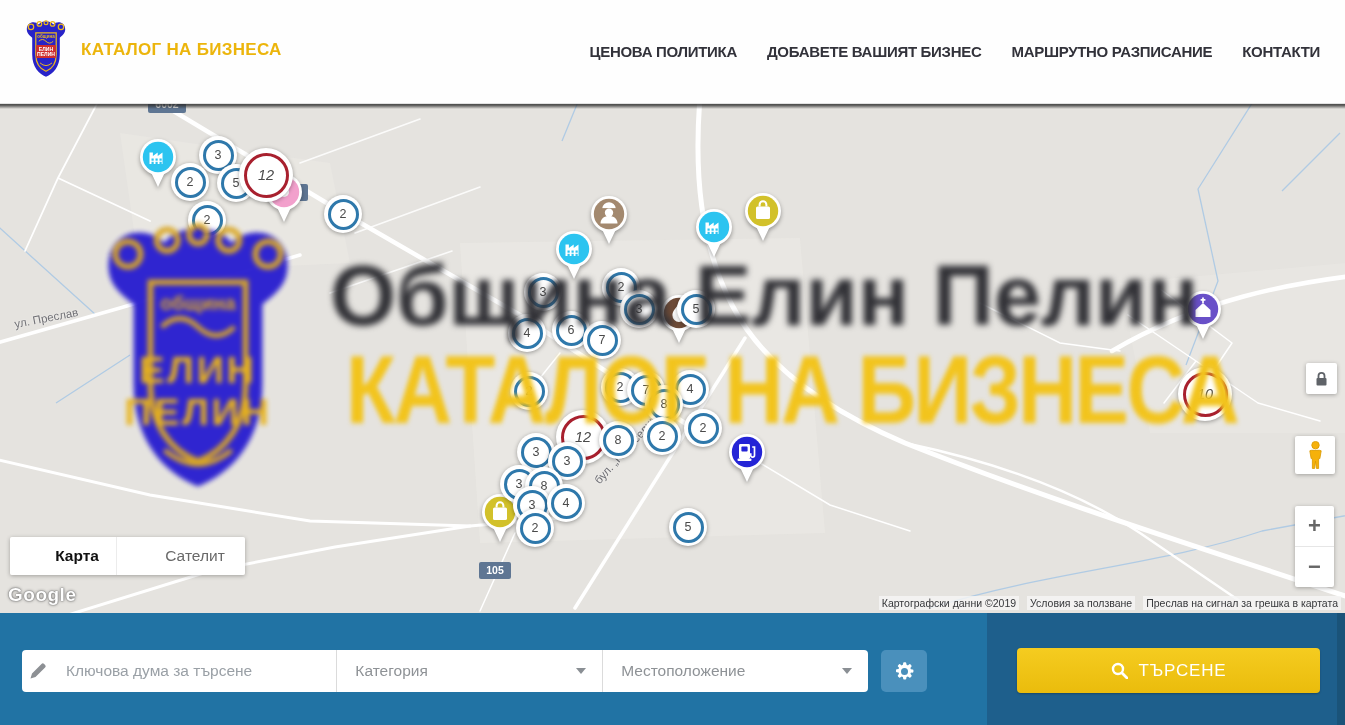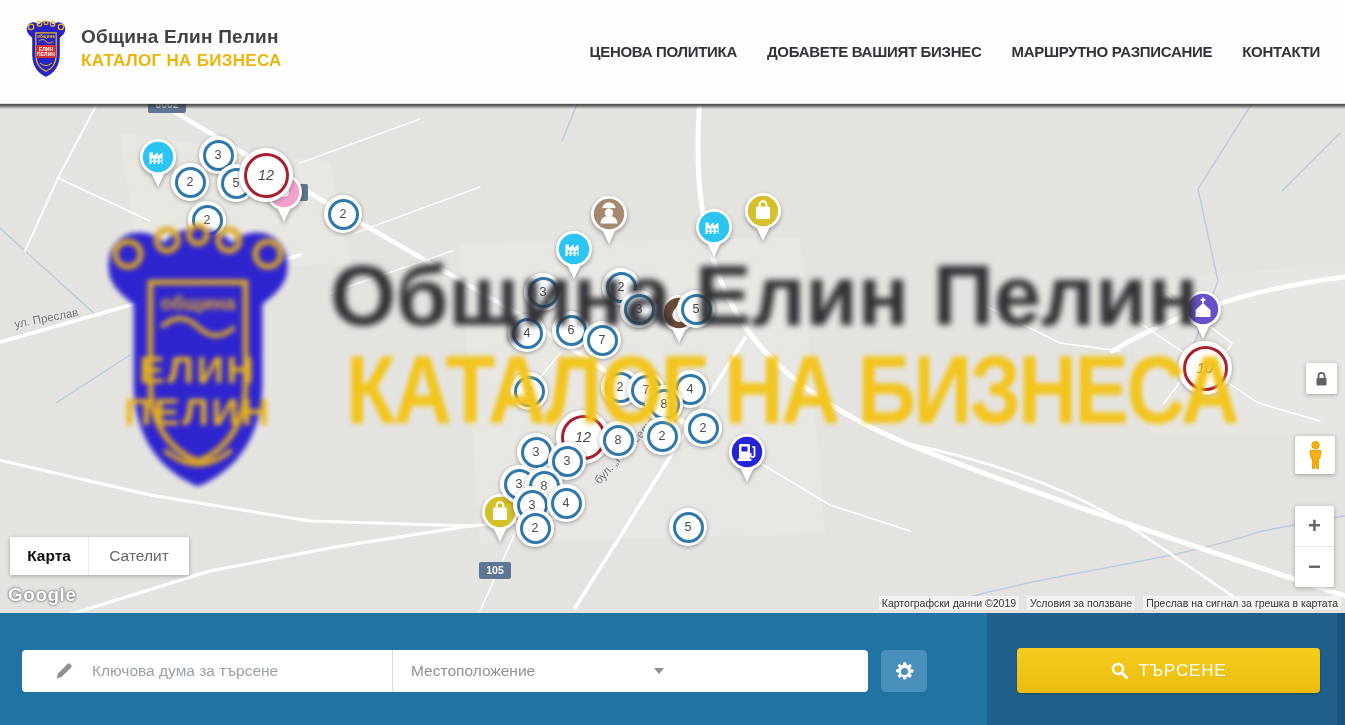--- a/index.html
+++ b/index.html
@@ -45,21 +45,21 @@
   .wm-l1{position:absolute;left:330px;top:150px;font-size:85px;font-weight:bold;color:#313136;
        letter-spacing:0;filter:blur(3.2px);white-space:nowrap;line-height:1;}
   .wm-l2{position:absolute;left:346px;top:239px;font-size:96px;font-weight:bold;color:#f2c41d;
        letter-spacing:-3px;transform:scaleX(.85);transform-origin:left top;filter:blur(2.8px);
        white-space:nowrap;line-height:1;}
 
   
   .mapctl-type{position:absolute;left:10px;top:434px;z-index:6;display:flex;
        box-shadow:0 1px 4px rgba(0,0,0,.3);border-radius:2px;overflow:hidden;}
   .btn-type{height:38px;background:#fff;font-size:15.5px;display:flex;align-items:center;
-       justify-content:center;cursor:pointer;}
+       justify-content:center;cursor:pointer;padding-left:28px;}
   .btn-map{width:78px;font-weight:bold;color:#111;border-right:1px solid #ececec;}
   .btn-sat{width:100px;color:#696969;}
   .google{position:absolute;left:8px;top:481px;z-index:6;color:#fff;font-size:19px;font-weight:bold;
        letter-spacing:.5px;cursor:pointer;text-decoration:none;
        text-shadow:0 0 3px rgba(90,90,90,.95),0 0 1px rgba(70,70,70,.95);}
   .attrib{position:absolute;right:4px;top:493px;z-index:6;display:flex;gap:8px;
        font-size:10.5px;color:#36373a;align-items:center;}
   .attrib span,.attrib a{background:rgba(245,245,245,.82);padding:1px 3px;color:#36373a;
        text-decoration:none;white-space:nowrap;}
   .ctl{position:absolute;z-index:6;background:#fff;box-shadow:0 1px 4px rgba(0,0,0,.3);
@@ -71,21 +71,21 @@
        font-size:22px;color:#666;font-weight:bold;cursor:pointer;}
   .zbtn.minus{border-top:1px solid #e6e6e6;}
 
   
   .bottombar{position:absolute;top:613px;left:0;width:1345px;height:112px;background:#2173a4;z-index:9;}
   .bb-right{position:absolute;left:987px;right:0;top:0;bottom:0;background:#1e5f8c;}
   .bb-edge{position:absolute;right:0;top:0;bottom:0;width:8px;background:#1a5379;}
   .searchbar{position:absolute;left:22px;top:37px;width:846px;height:42px;background:#fff;
        border-radius:4px;display:flex;align-items:stretch;}
   .seg{display:flex;align-items:center;}
-  .seg-kw{width:338px;padding-left:32px;gap:16px;}
+  .seg-kw{width:338px;padding-left:6px;gap:16px;}
   .seg-kw input{border:none;outline:none;font-size:15.5px;color:#444;width:240px;background:transparent;}
   .seg-kw input::placeholder{color:#9aa0a6;}
   .seg-sel{width:253px;justify-content:space-between;padding:0 16px 0 18px;font-size:15.5px;
        color:#8e9296;cursor:pointer;border-left:1px solid #dbdbdb;}
   .caret{width:0;height:0;border-left:5px solid transparent;border-right:5px solid transparent;
        border-top:6px solid #8a8f94;}
   .gearbtn{position:absolute;left:881px;top:37px;width:46px;height:42px;background:#4a90bc;
        border:none;border-radius:5px;display:flex;align-items:center;justify-content:center;cursor:pointer;}
   .searchbtn{position:absolute;left:1017px;top:35px;width:303px;height:45px;border:none;
        background:linear-gradient(#f5cc20,#eabc0c);border-radius:4px;color:#fff;font-weight:normal;
@@ -111,21 +111,20 @@
           <path d="M23 24 H57 V60 C57 75 50 84 40 88 C30 84 23 75 23 60 Z"></path>
         </g>
         <text x="40" y="33" text-anchor="middle" font-size="7.5" fill="#edb91c" font-weight="bold">община</text>
         <path d="M28 38 q6 -6 12 0 q6 6 12 0" fill="none" stroke="#edb91c" stroke-width="1.6"></path>
         <rect x="23.5" y="44" width="33" height="22" rx="2" fill="#cf2e2e"></rect>
         <text x="40" y="53.5" text-anchor="middle" font-size="8.5" fill="#fff" font-weight="bold">ЕЛИН</text>
         <text x="40" y="63" text-anchor="middle" font-size="8.5" fill="#fff" font-weight="bold">ПЕЛИН</text>
         <path d="M30 74 q10 9 20 0" fill="none" stroke="#edb91c" stroke-width="1.6"></path>
       </svg>
       <div class="brand-text">
-        <span class="brand-l1">Община Елин Пелин</span>
         <span class="brand-l2">КАТАЛОГ НА БИЗНЕСА</span>
       </div>
     </div>
     <nav class="nav">
       <a>ЦЕНОВА ПОЛИТИКА</a>
       <a>ДОБАВЕТЕ ВАШИЯТ БИЗНЕС</a>
       <a>МАРШРУТНО РАЗПИСАНИЕ</a>
       <a>КОНТАКТИ</a>
     </nav>
   </div>
@@ -349,21 +348,21 @@
         </div>
         <div class="cluster" style="left: 547px; top: 381px;">
           <div class="ring">4</div>
         </div>
         <div class="cluster" style="left: 516px; top: 406px;">
           <div class="ring">2</div>
         </div>
         <div class="cluster" style="left: 669px; top: 405px;">
           <div class="ring">5</div>
         </div>
-        <div class="cluster lg red" style="left: 1178px; top: 238px;">
+        <div class="cluster lg red" style="left: 1178px; top: 264px;">
           <div class="ring">10</div>
         </div>
       </div>
 
     <div class="watermark">
       <svg class="wm-crest" viewBox="0 0 80 100">
         <path d="M8 18 C8 6 21 3 28 10 C33 3 47 3 52 10 C59 3 72 6 72 18 C72 26 66 29 63 32 L63 60 C63 81 52 92 40 97 C28 92 17 81 17 60 L17 32 C14 29 8 26 8 18 Z" fill="#2a1fd0"></path>
         <g fill="none" stroke="#d9a520" stroke-width="2">
           <circle cx="15" cy="14" r="4.5"></circle>
             <circle cx="29" cy="9" r="3.8"></circle>
@@ -416,20 +415,24 @@
     <div class="bb-edge"></div>
 
     <div class="searchbar">
       <div class="seg seg-kw">
         <svg width="20" height="20" viewBox="0 0 20 20">
           <path d="M2.5 17.5 L4 12.5 L13.5 3 a1.8 1.8 0 0 1 2.6 0 l1 1 a1.8 1.8 0 0 1 0 2.6 L7.5 16 Z" fill="#8d9094"></path>
         </svg>
         <input type="text" placeholder="Ключова дума за търсене" style="">
       </div>
       <div class="seg seg-sel">
+        <span>Категория</span>
+        <span class="caret"></span>
+      </div>
+      <div class="seg seg-sel">
         <span>Местоположение</span>
         <span class="caret"></span>
       </div>
     </div>
 
     <button class="gearbtn">
       <svg viewBox="0 0 24 24" width="21" height="21">
         <path fill="#fff" d="M12 8a4 4 0 1 0 0 8 4 4 0 0 0 0-8zm9.4 5.5l-2.1-.3a7 7 0 0 1-.6 1.5l1.3 1.7a.9.9 0 0 1-.1 1.2l-1.2 1.2a.9.9 0 0 1-1.2.1l-1.7-1.3a7 7 0 0 1-1.5.6l-.3 2.1a.9.9 0 0 1-.9.8h-1.7a.9.9 0 0 1-.9-.8l-.3-2.1a7 7 0 0 1-1.5-.6l-1.7 1.3a.9.9 0 0 1-1.2-.1l-1.2-1.2a.9.9 0 0 1-.1-1.2l1.3-1.7a7 7 0 0 1-.6-1.5l-2.1-.3a.9.9 0 0 1-.8-.9v-1.7c0-.4.3-.8.8-.9l2.1-.3a7 7 0 0 1 .6-1.5L4.5 6.2a.9.9 0 0 1 .1-1.2l1.2-1.2a.9.9 0 0 1 1.2-.1l1.7 1.3a7 7 0 0 1 1.5-.6l.3-2.1c.1-.5.5-.8.9-.8h1.7c.4 0 .8.3.9.8l.3 2.1a7 7 0 0 1 1.5.6l1.7-1.3a.9.9 0 0 1 1.2.1l1.2 1.2c.3.3.3.8.1 1.2l-1.3 1.7c.3.5.5 1 .6 1.5l2.1.3c.5.1.8.5.8.9v1.7c0 .4-.3.8-.8.9z"></path>
         <circle cx="12" cy="12" r="2.2" fill="#4a90bc"></circle>
       </svg>

